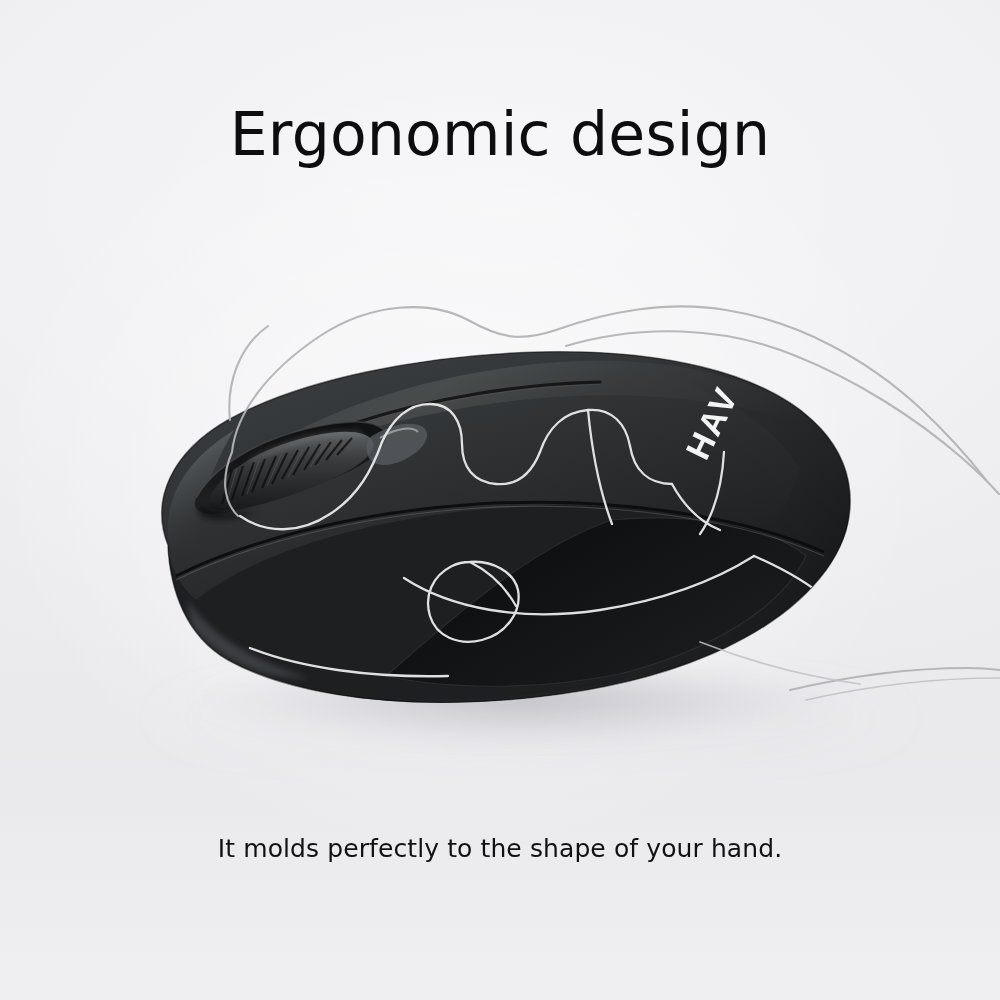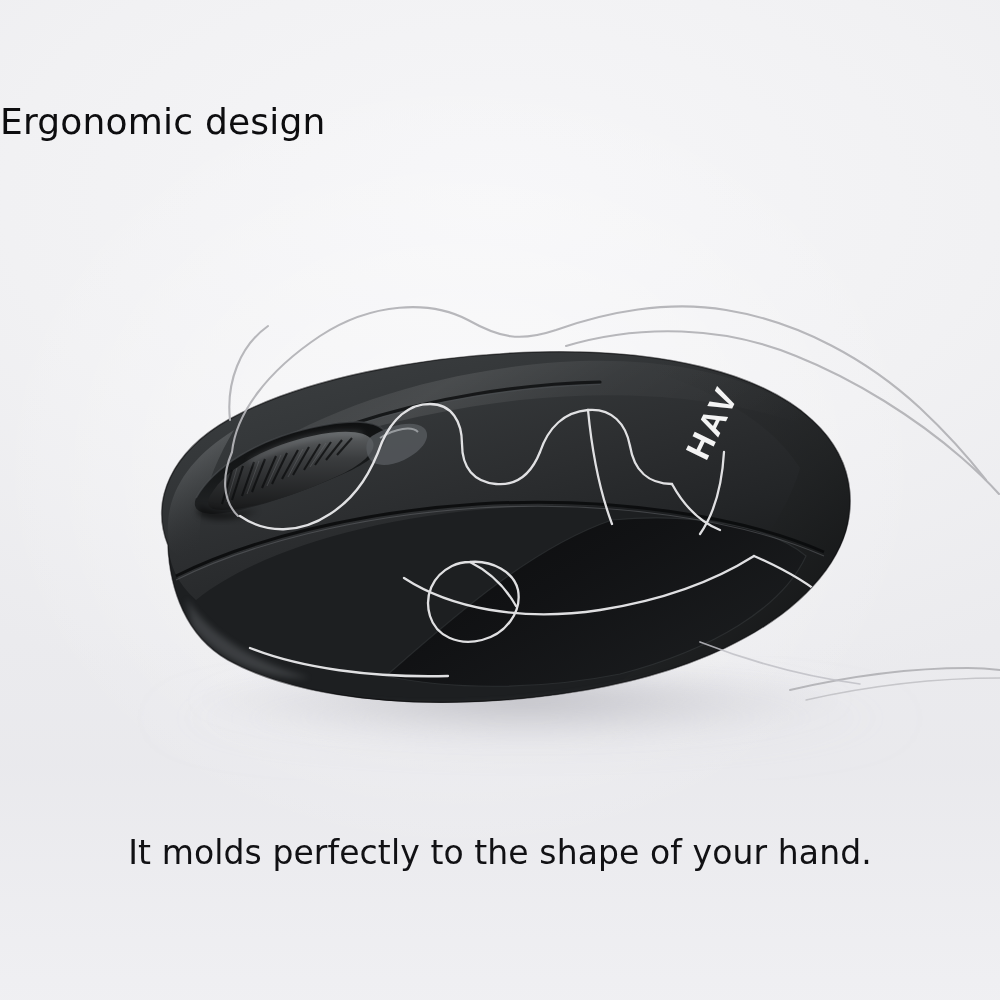--- a/index.html
+++ b/index.html
@@ -35,33 +35,34 @@
     inset: 0;
     background: radial-gradient(ellipse 760px 640px at 46% 46%, rgba(255,255,255,0.55) 0%, rgba(255,255,255,0.0) 62%);
     pointer-events: none;
   }
 
   
   .headline {
     position: absolute;
     left: 0; right: 0;
     top: 104px;
-    font-size: 36px;
+    text-align: center;
+    font-size: 60px;
     line-height: 1.0;
     font-weight: 400;
     letter-spacing: 0.2px;
     color: #0d0d0f;
     font-family: "DejaVu Sans", sans-serif;
   }
   .caption {
     position: absolute;
     left: 0; right: 0;
     top: 836px;
     text-align: center;
-    font-size: 33px;
+    font-size: 25px;
     line-height: 1.0;
     font-weight: 400;
     letter-spacing: 0.1px;
     color: #111114;
     font-family: "DejaVu Sans", sans-serif;
   }
 
   
   .product {
     position: absolute;

